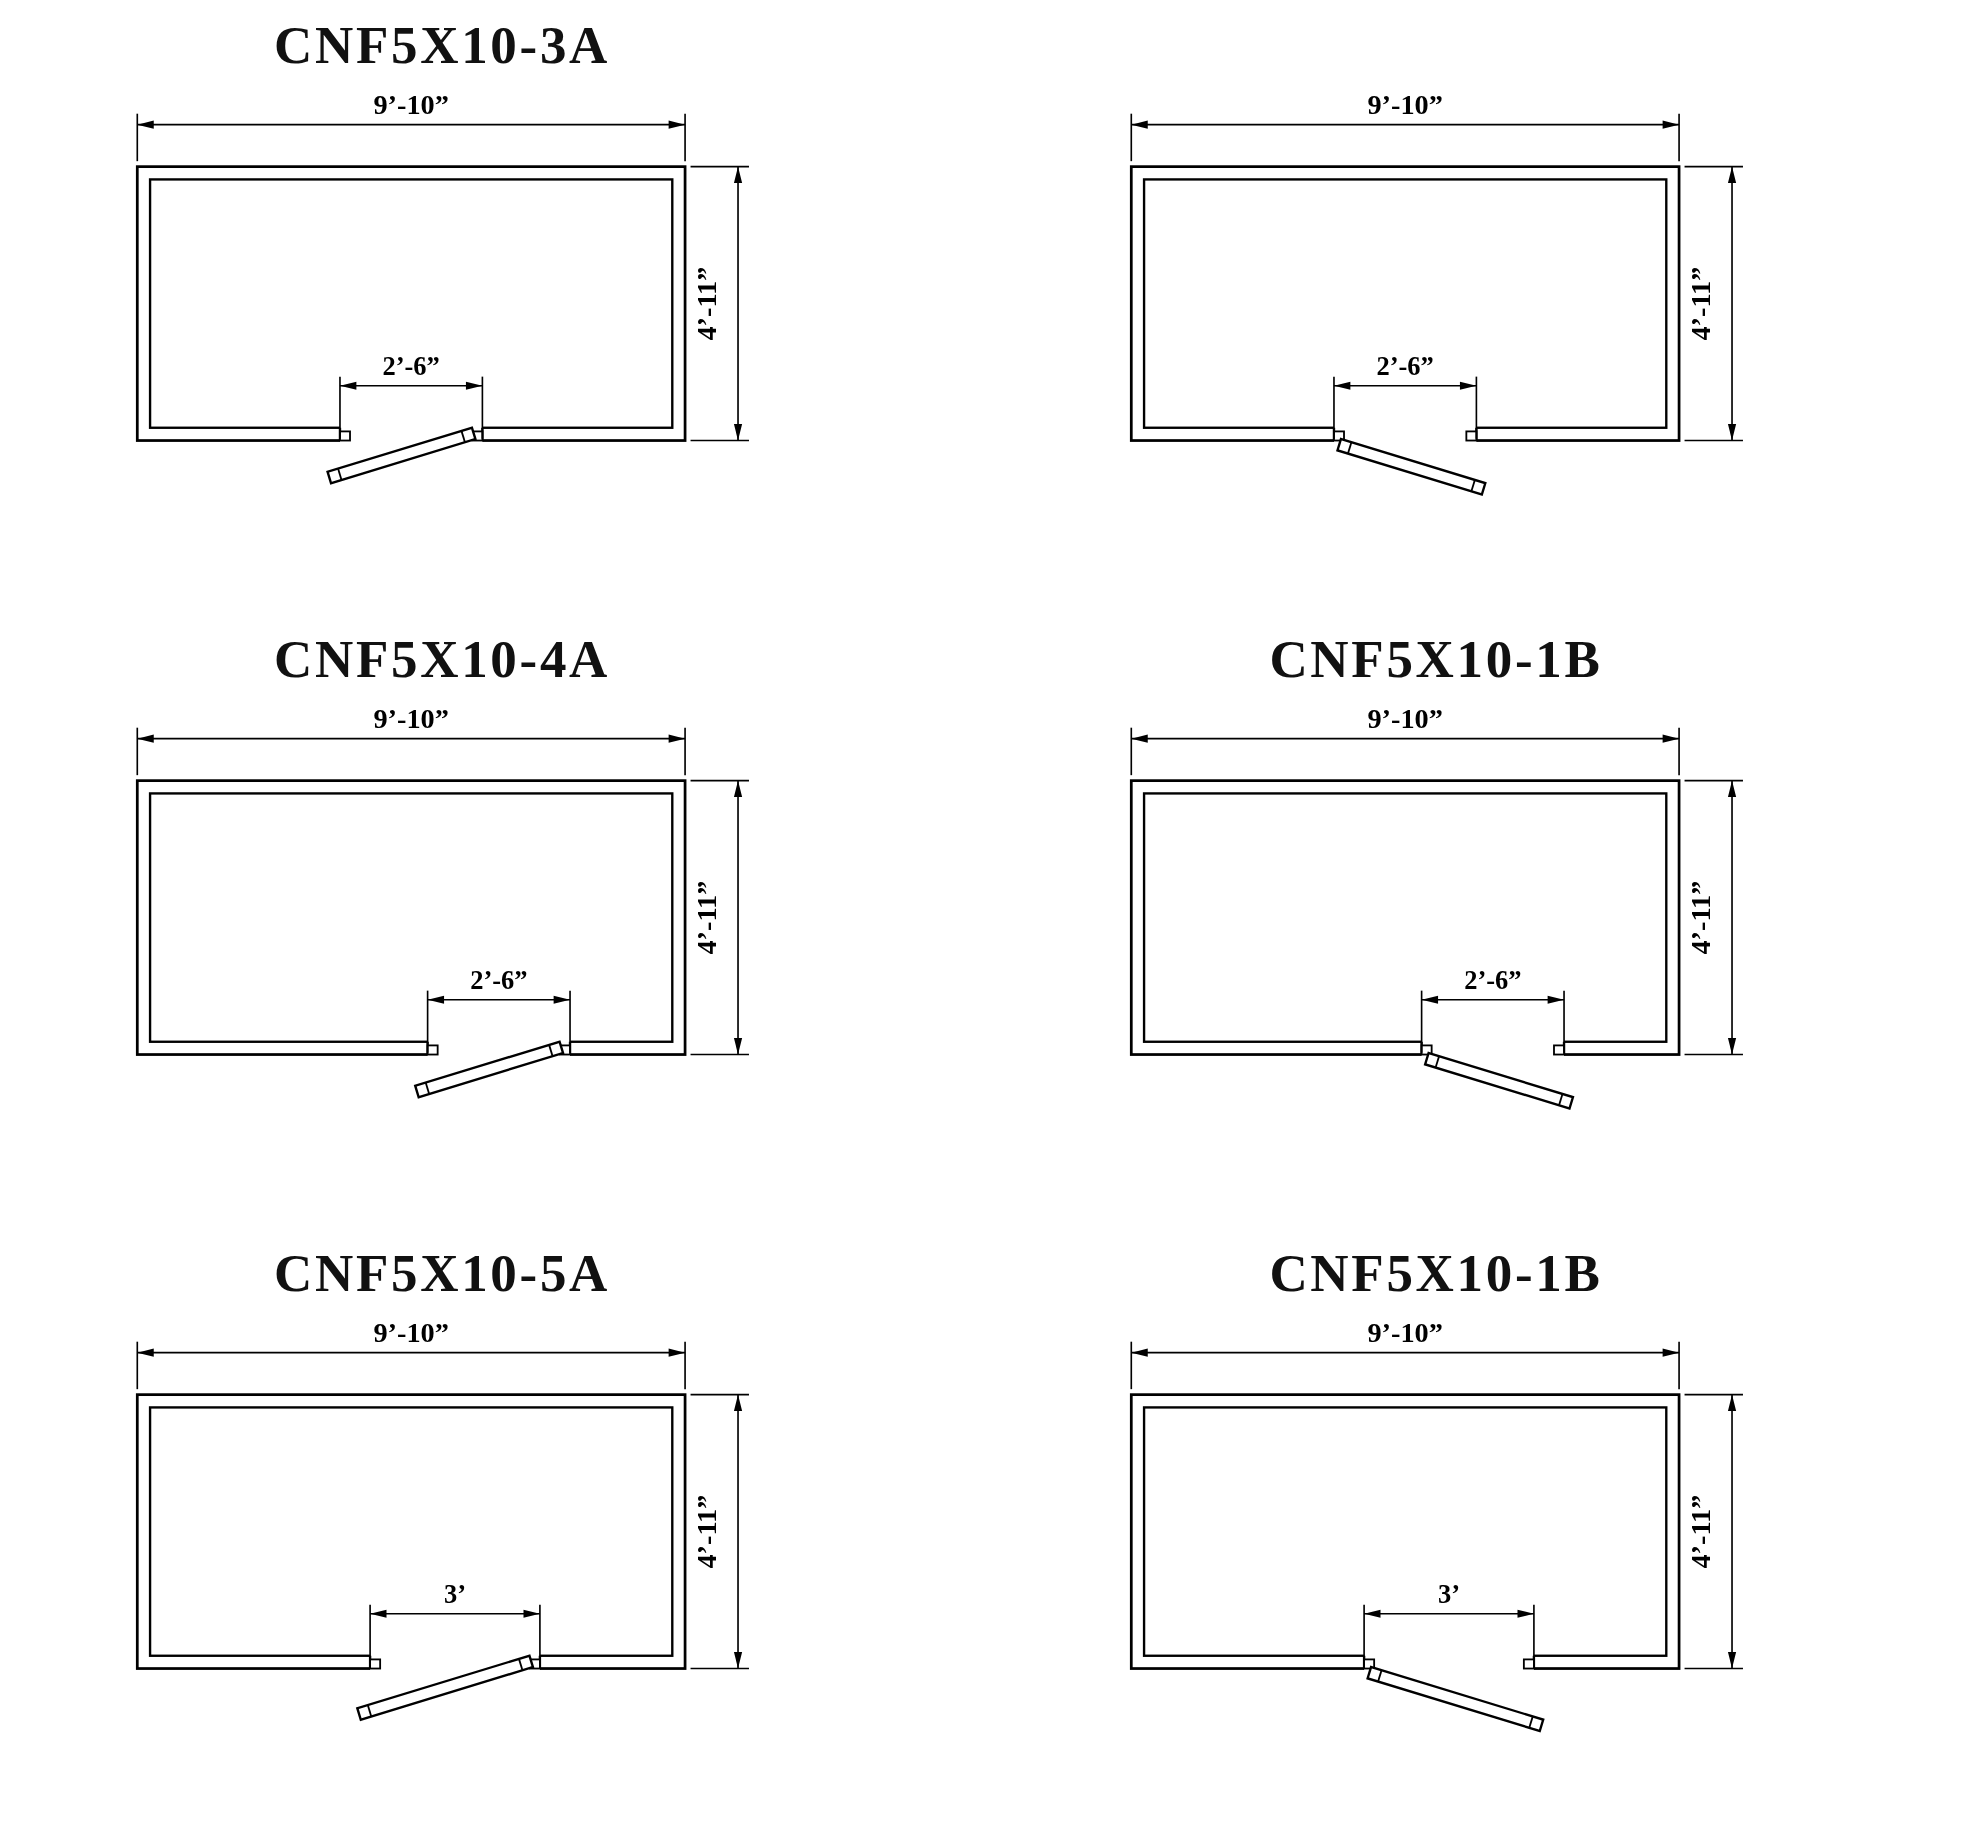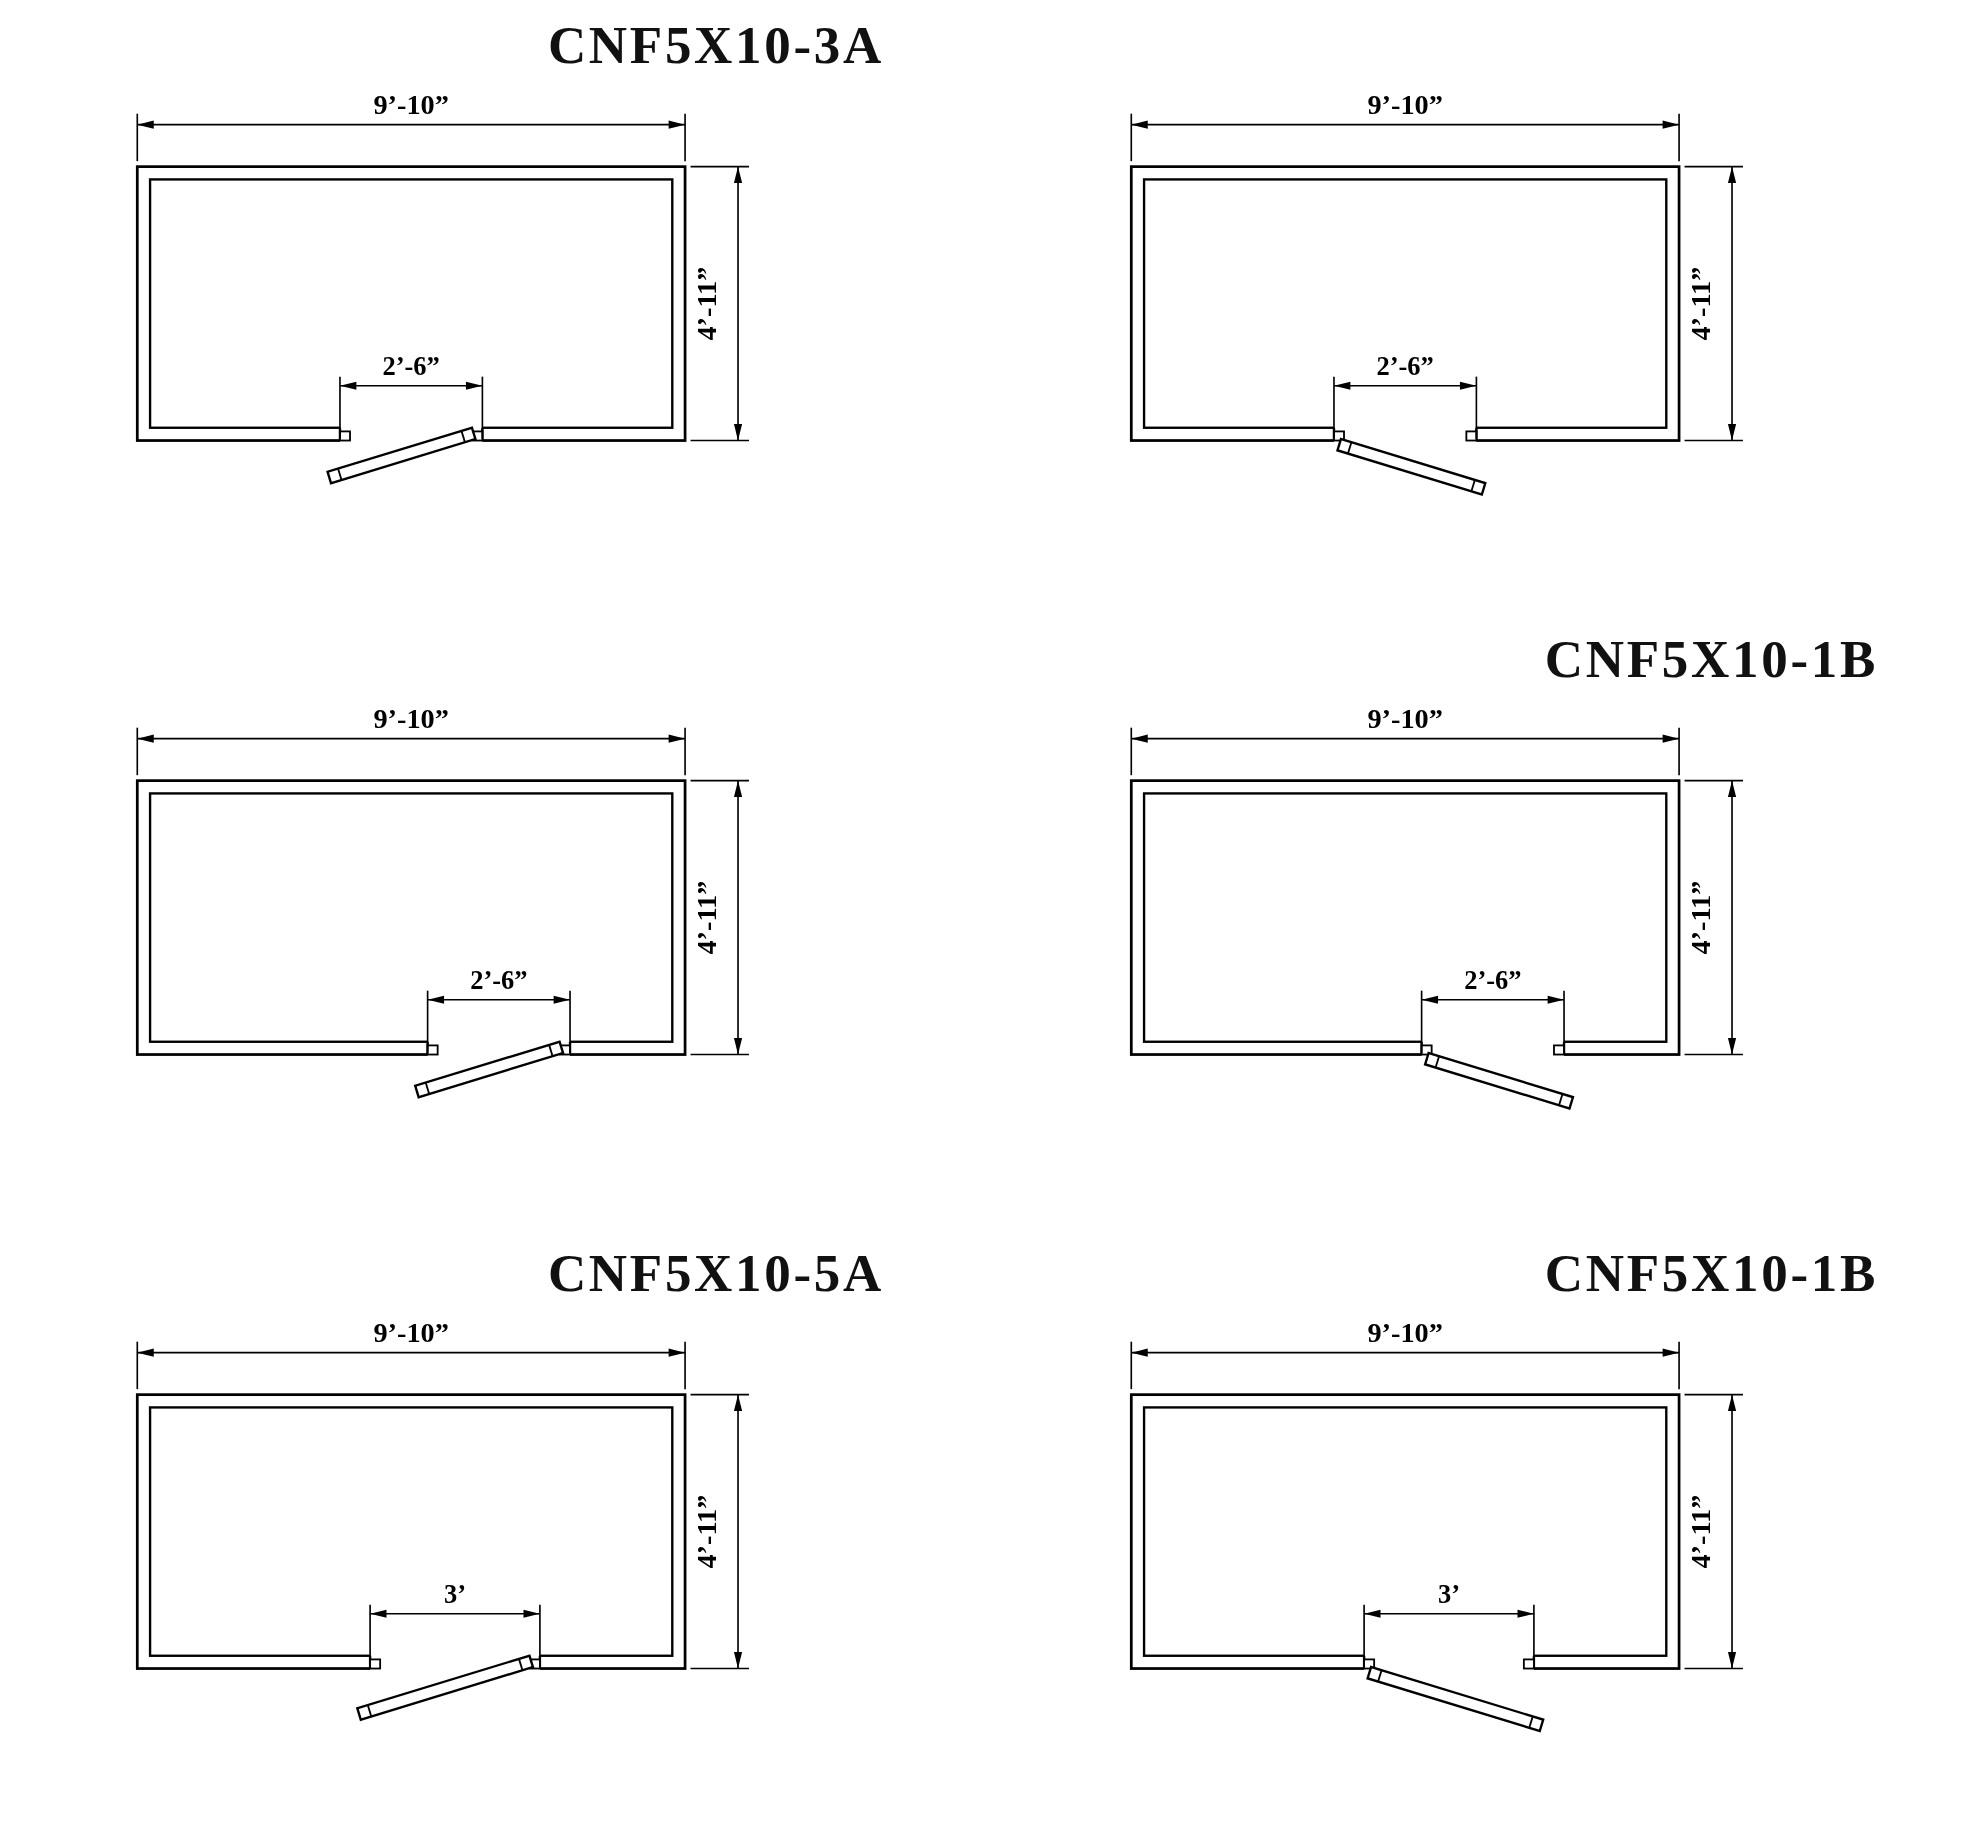--- a/index.html
+++ b/index.html
@@ -12,21 +12,21 @@
     display:grid;
     grid-template-columns:994px 994px;
     grid-template-rows:614px 614px 614px;
     width:1988px;height:1842px;
     background:#ffffff;
   }
   .cell{position:relative;overflow:hidden;}
   .plan-title{
     margin:0;
     position:absolute;top:14.6px;left:0;width:884px;
-    text-align:right;
+    text-align:center;
     font-size:53px;
     font-weight:600;
     letter-spacing:2.7px;
     color:#111;
     font-family:"Liberation Serif","DejaVu Serif",serif;
     white-space:nowrap;
   }
   svg.plan{position:absolute;left:0;top:79px;width:994px;height:535px;display:block;}
   .dim-text{
     font-family:"Liberation Serif","DejaVu Serif",serif;
@@ -107,20 +107,21 @@
           <g transform="translate(372 392) rotate(17)">
             <rect x="8" y="0" width="165.36" height="13" fill="#ffffff" stroke="#000000" stroke-width="2.6"></rect>
             <line x1="20" y1="0" x2="20" y2="13" stroke="#000000" stroke-width="2"></line>
             <line x1="161.36" y1="0" x2="161.36" y2="13" stroke="#000000" stroke-width="2"></line>
           </g>
         </g>
       </svg>
   </div>
 
   <div class="cell">
+    <h2 class="plan-title">CNF5X10-4A</h2>
     <svg class="plan" viewBox="0 0 1088 586">
         <g>
           <line x1="150" y1="90" x2="150" y2="38" stroke="#000000" stroke-width="1.8"></line>
           <line x1="750" y1="90" x2="750" y2="38" stroke="#000000" stroke-width="1.8"></line>
           <line x1="150" y1="50" x2="750" y2="50" stroke="#000000" stroke-width="1.8"></line>
           <polygon points="150,50 168,45.5 168,54.5" fill="#000000"></polygon>
           <polygon points="750,50 732,45.5 732,54.5" fill="#000000"></polygon>
           <text x="450" y="38" font-size="31" text-anchor="middle" fill="#000000" class="dim-text">9’-10”</text>
           <line x1="756" y1="96" x2="820" y2="96" stroke="#000000" stroke-width="1.8"></line>
           <line x1="756" y1="396" x2="820" y2="396" stroke="#000000" stroke-width="1.8"></line>

